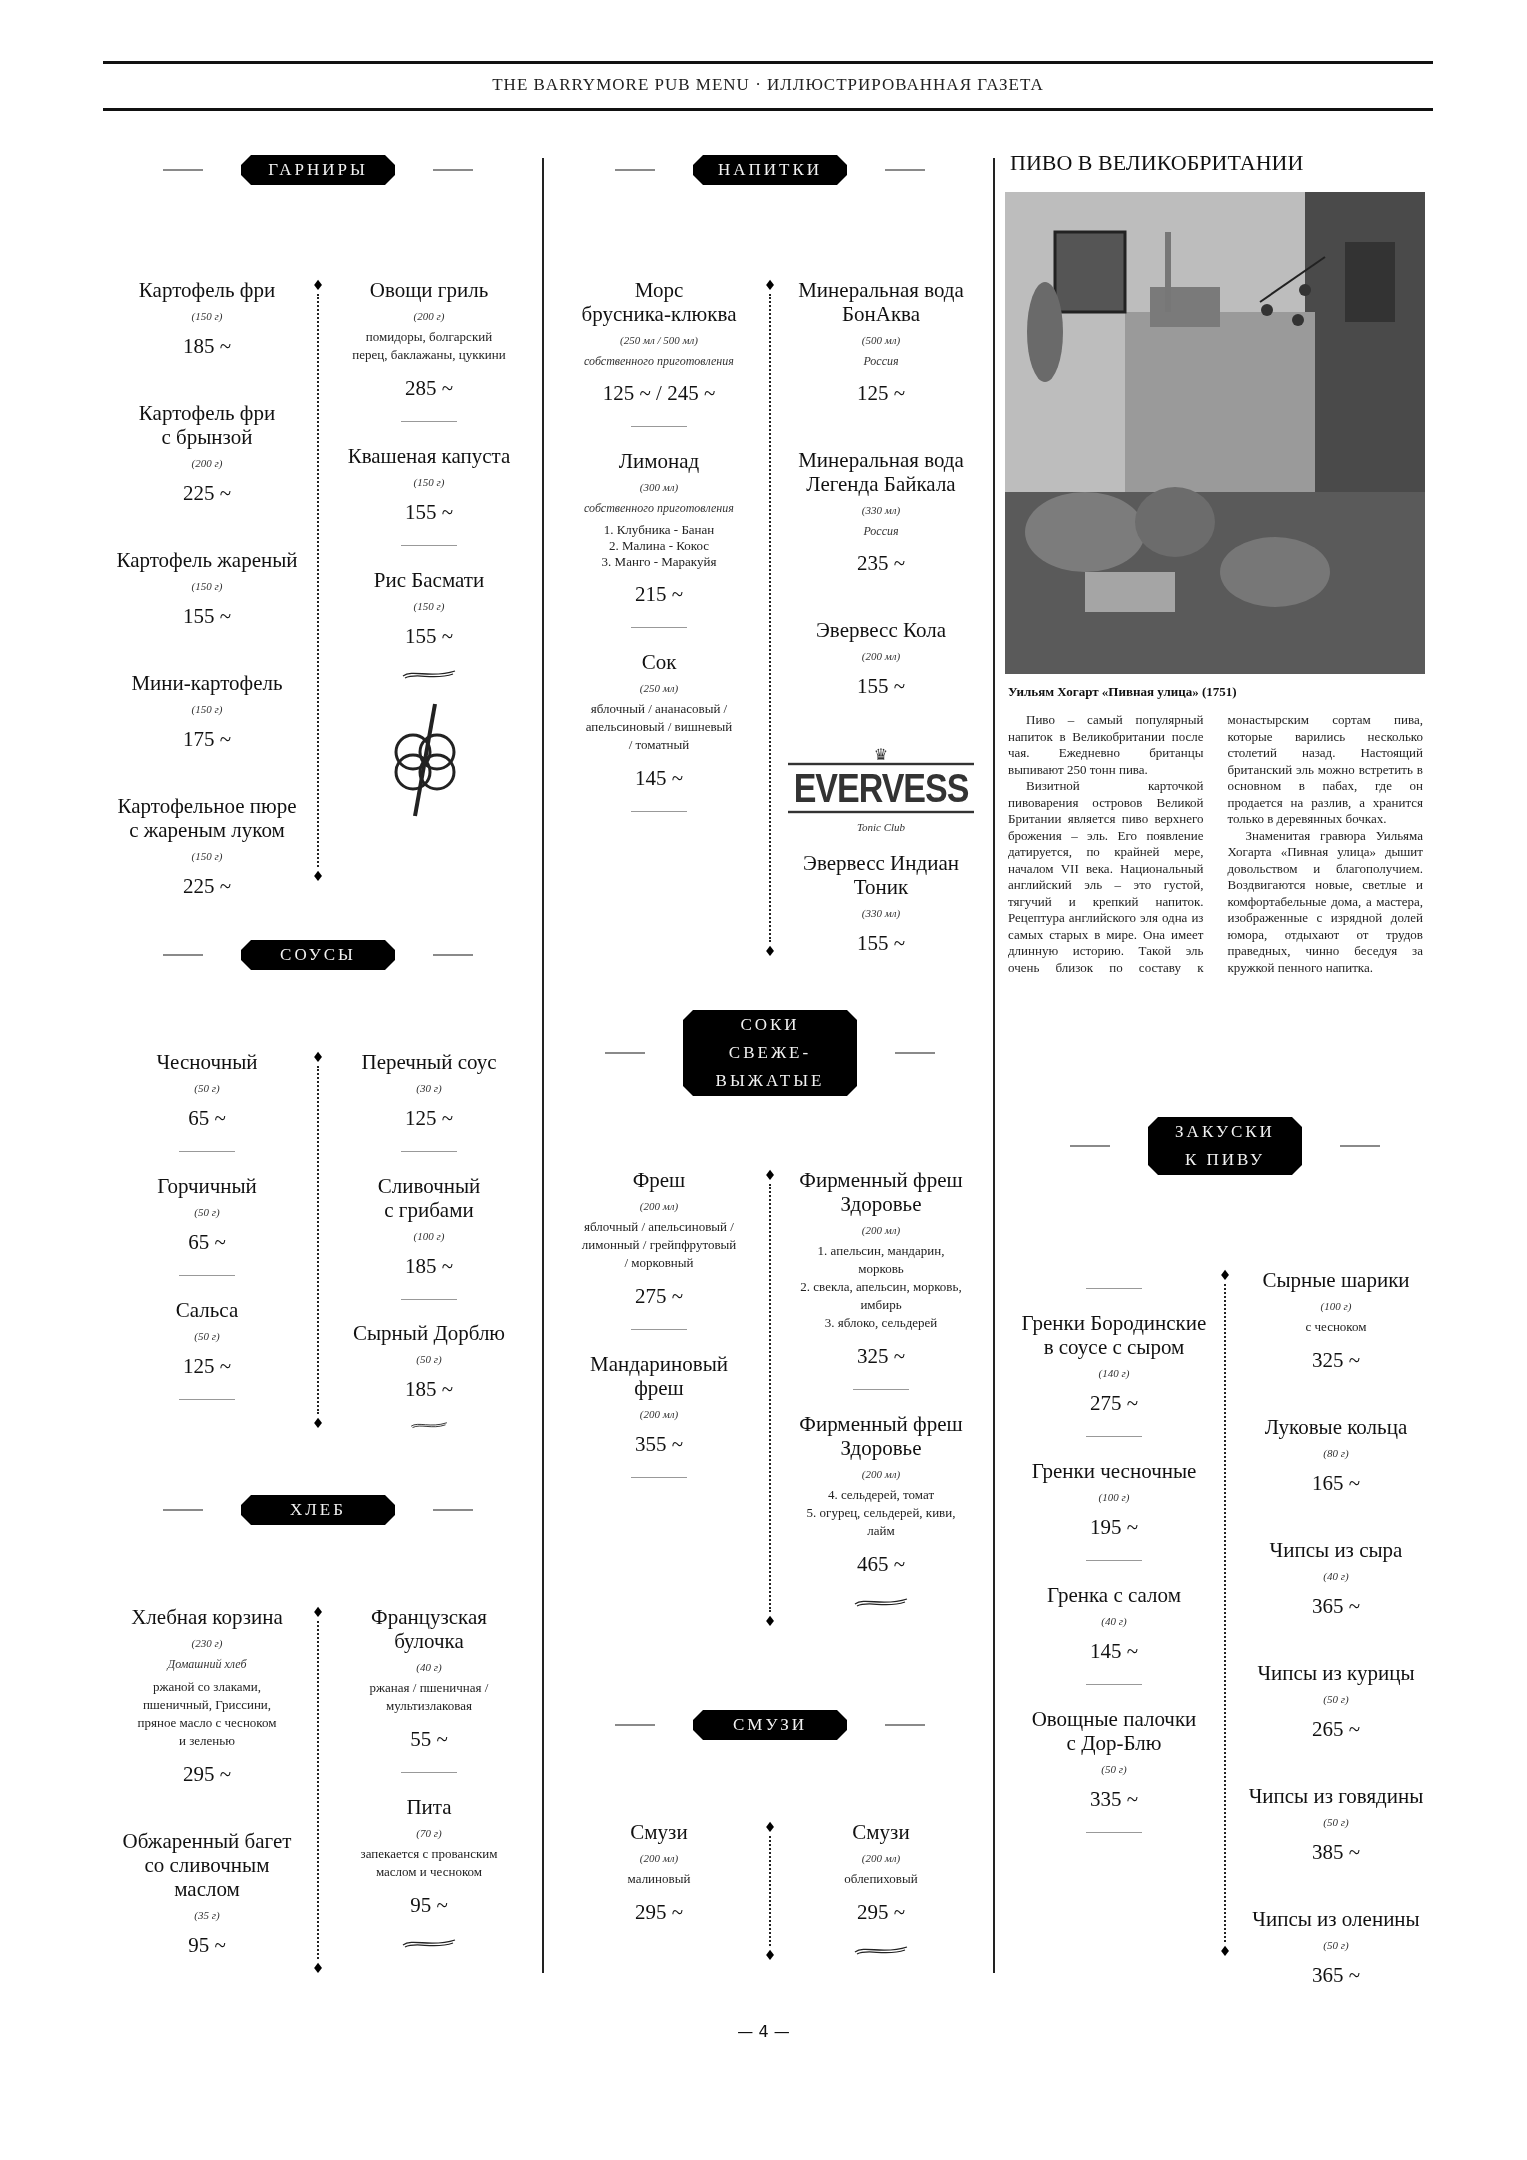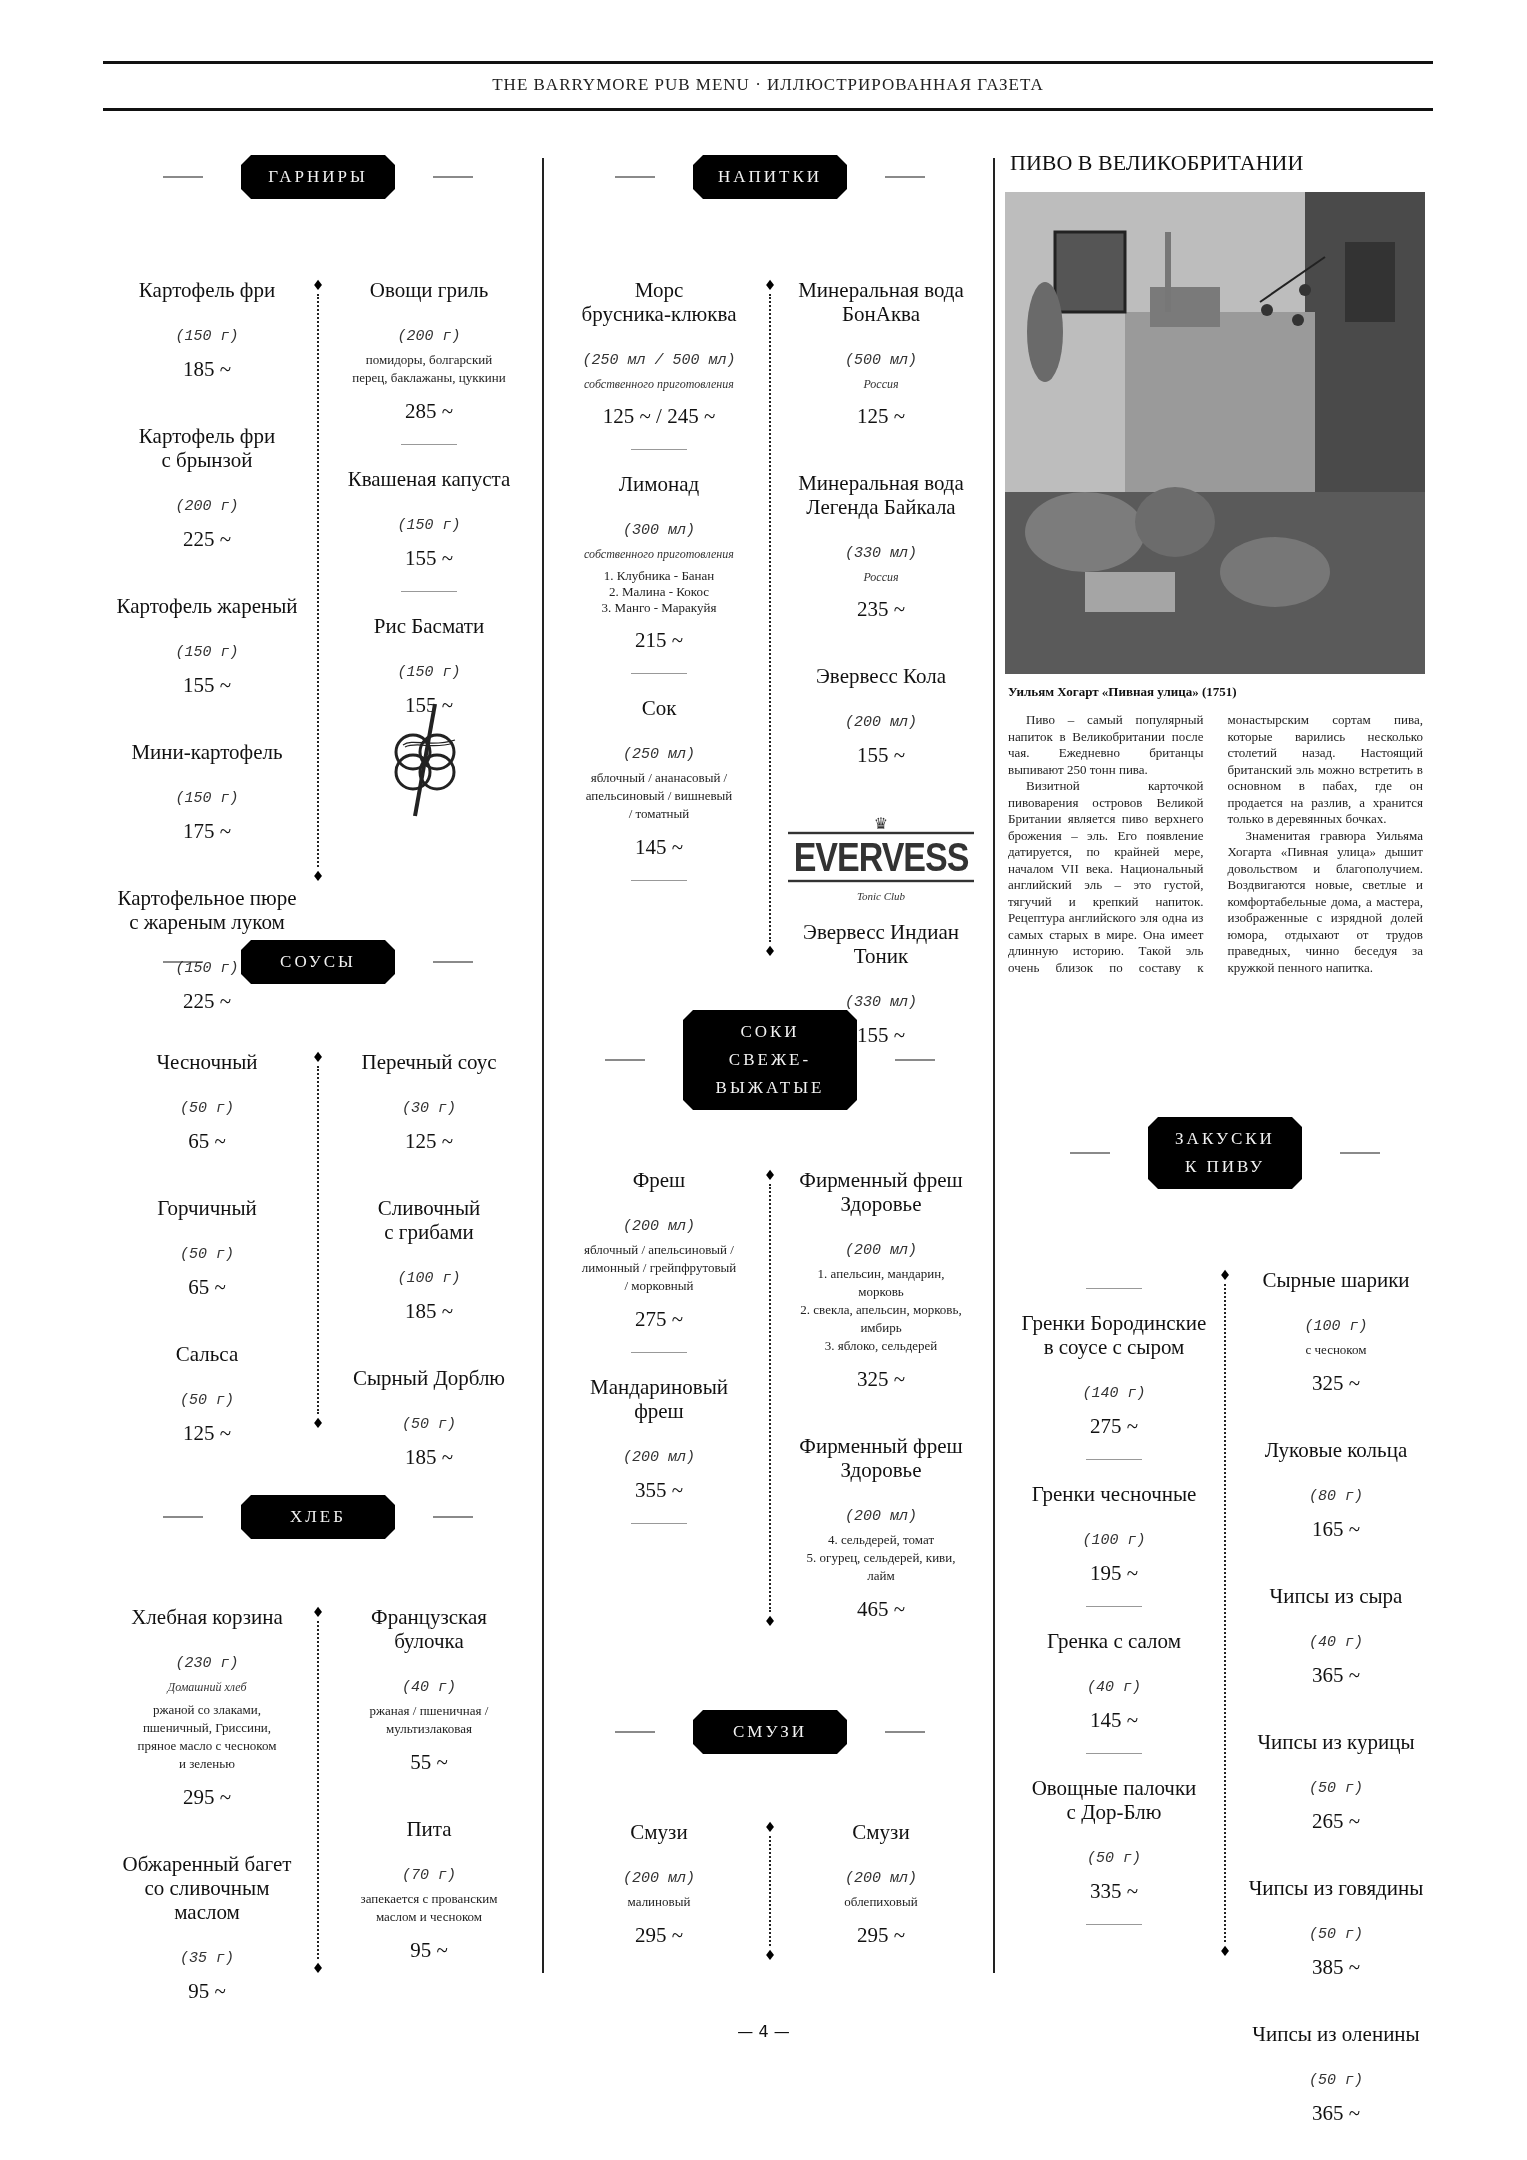--- a/index.html
+++ b/index.html
@@ -5,32 +5,32 @@
   html, body { margin: 0; padding: 0; background: #ffffff; }
   body { width: 1527px; height: 2160px; position: relative; font-family: "DejaVu Serif", "Liberation Serif", serif; color: #1a1a1a; overflow: hidden; }
 
   .masthead { position: absolute; left: 103px; top: 61px; width: 1330px; height: 44px; border-top: 3px solid #111; border-bottom: 3px solid #111; }
   .masthead-title { text-align: center; font-family: "Liberation Serif", serif; font-size: 17px; letter-spacing: 1px; line-height: 42px; color: #222; }
 
   .col-rule { position: absolute; width: 2px; background: #222; }
 
   .section-header { position: absolute; display: flex; align-items: center; justify-content: center; }
   .dash { width: 40px; height: 2px; background: #8a8a8a; }
-  .plaque { background: #000; color: #f2f2f2; font-family: "Liberation Serif", serif; font-size: 17px; letter-spacing: 3px; text-align: center; line-height: 28px; margin: 0 38px; padding: 8px 22px;
+  .plaque { background: #000; color: #f2f2f2; font-family: "Liberation Serif", serif; font-size: 17px; letter-spacing: 3px; text-align: center; line-height: 28px; margin: 0 38px; padding: 1px 22px;
     clip-path: polygon(10px 0, calc(100% - 10px) 0, 100% 10px, 100% calc(100% - 10px), calc(100% - 10px) 100%, 10px 100%, 0 calc(100% - 10px), 0 10px); }
 
   .two-col { position: absolute; display: flex; }
   .menu-col { flex: 1; display: flex; flex-direction: column; align-items: center; }
   .divider { width: 14px; position: relative; display: flex; flex-direction: column; align-items: center; }
   .divider .tip { font-size: 14px; line-height: 14px; color: #000; }
   .divider .dots { flex: 1; width: 0; border-left: 2px dotted #222; margin: 2px 0; }
 
   .item { display: flex; flex-direction: column; align-items: center; text-align: center; width: 100%; }
   .item-name { font-family: "Liberation Serif", serif; font-size: 21px; line-height: 24px; color: #111; white-space: pre-line; }
-  .item-weight { font-family: Liberation Mono, monospace; font-style: italic; font-size: 15px; margin-top: 26px; color: #333; }
+  .item-weight { font-family: Liberation Serif, serif; font-style: italic; font-size: 11px; margin-top: 8px; color: #333; }
   .item-note { font-family: "Liberation Serif", serif; font-style: italic; font-size: 12px; margin-top: 8px; color: #333; }
   .item-desc { font-family: "Liberation Serif", serif; font-size: 13px; line-height: 18px; margin-top: 6px; color: #222; white-space: pre-line; }
   .item-price { font-family: "Liberation Serif", serif; font-size: 21px; margin-top: 12px; color: #111; }
   .sep { width: 56px; height: 1px; background: #999; margin: 20px 0 22px; }
   .flourish { margin-top: 18px; width: 56px; height: 14px; }
 
   .article-title { position: absolute; left: 1010px; top: 150px; font-family: "Liberation Serif", serif; font-size: 22px; color: #111; }
   .engraving { position: absolute; left: 1005px; top: 192px; width: 420px; height: 482px; background: linear-gradient(180deg,#d8d8d8 0%,#9c9c9c 28%,#6a6a6a 55%,#3a3a3a 100%); overflow: hidden; }
   .engraving svg { width: 100%; height: 100%; }
   .caption { position: absolute; left: 1008px; top: 684px; font-family: "Liberation Serif", serif; font-weight: bold; font-size: 13px; color: #111; }

